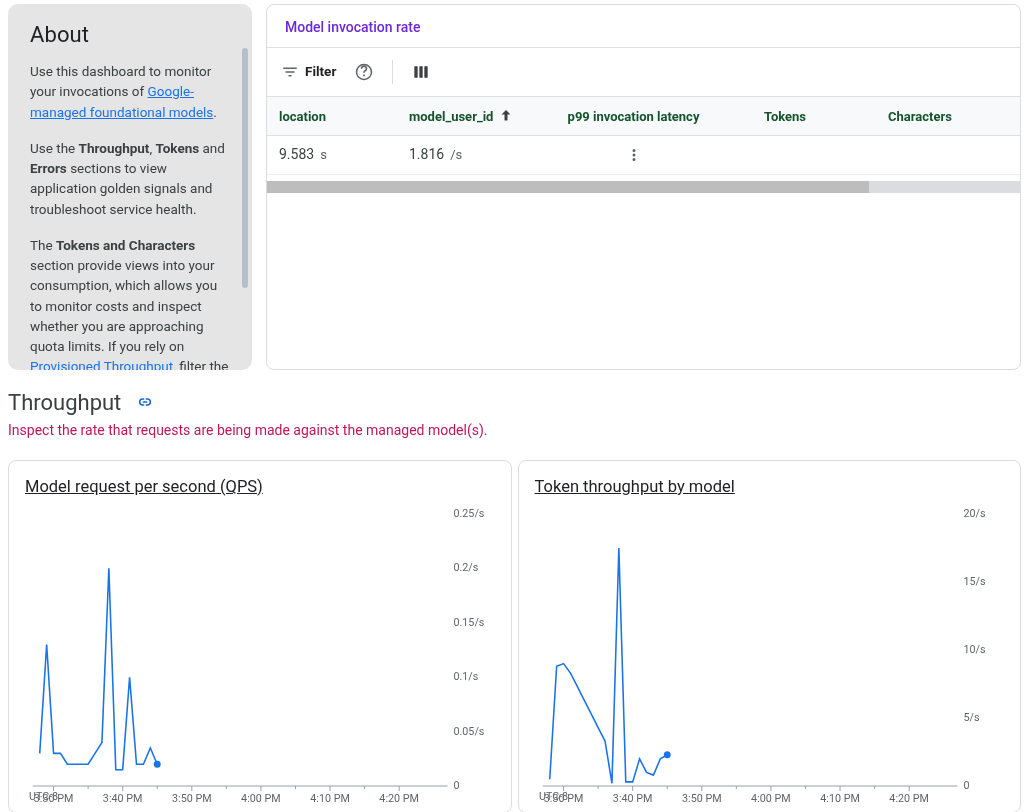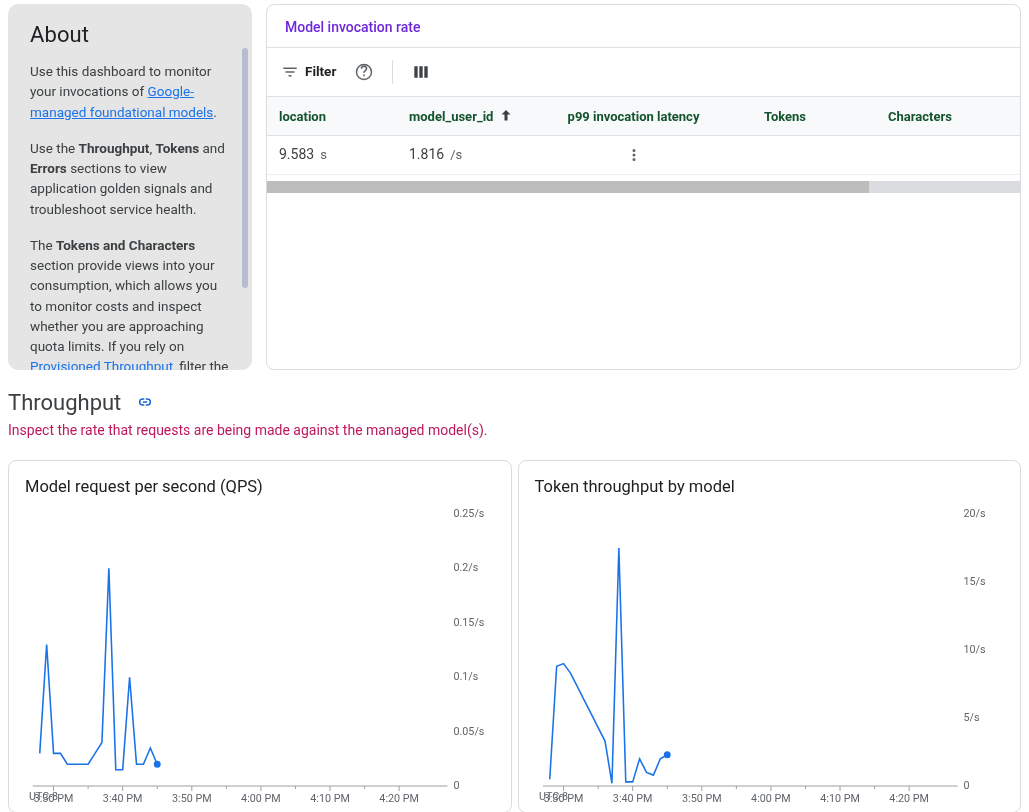--- a/index.html
+++ b/index.html
@@ -72,21 +72,21 @@
   .grid-row > div { padding: 10px 12px; }
   .grid-row .num { text-align: left; }
   .grid-row .unit { color:#5f6368; padding-left:6px; font-size:13px;}
   .stub-bar { height: 12px; background:#dadce0; margin-top:6px;}
   .stub-bar .fill { height:100%; width:80%; background:#bdbdbd;}
   .more-v { display:flex; align-items:center; justify-content:center; cursor:pointer; color:#5f6368;}
   .section-head { display:flex; align-items:center; gap:10px; margin: 10px 0 6px;}
   .section-head h2 { font-size: 22px; font-weight: 400; color:#3c4043;}
   .link-icon-btn { width:28px; height:28px; border-radius:50%; display:flex; align-items:center; justify-content:center; color:#1967d2; cursor:pointer;}
   .section-desc { font-size: 14px; color:#be185d; margin-bottom: 22px;}
-  .charts-row { display:flex; gap:6px;}
+  .charts-row { display:flex; gap:6px;text-decoration:underline;}
   .chart-card {
     flex:1; border:1px solid #dadce0; border-radius:8px; background:#fff;
     padding: 16px 16px 4px; display:flex; flex-direction:column;
   }
   .chart-card h3 { font-size: 16.5px; font-weight: 400; margin-bottom: 12px;}
   .chart-area { position:relative; height:300px;}
   .chart-area svg { width:100%; height:100%;}
   .axis text { font-size:11px; fill:#5f6368; font-family: Roboto, Arial, sans-serif;}
   .axis line { stroke:#9aa0a6; stroke-width:1;}
   .series { fill:none; stroke:#1a73e8; stroke-width:1.6;}

